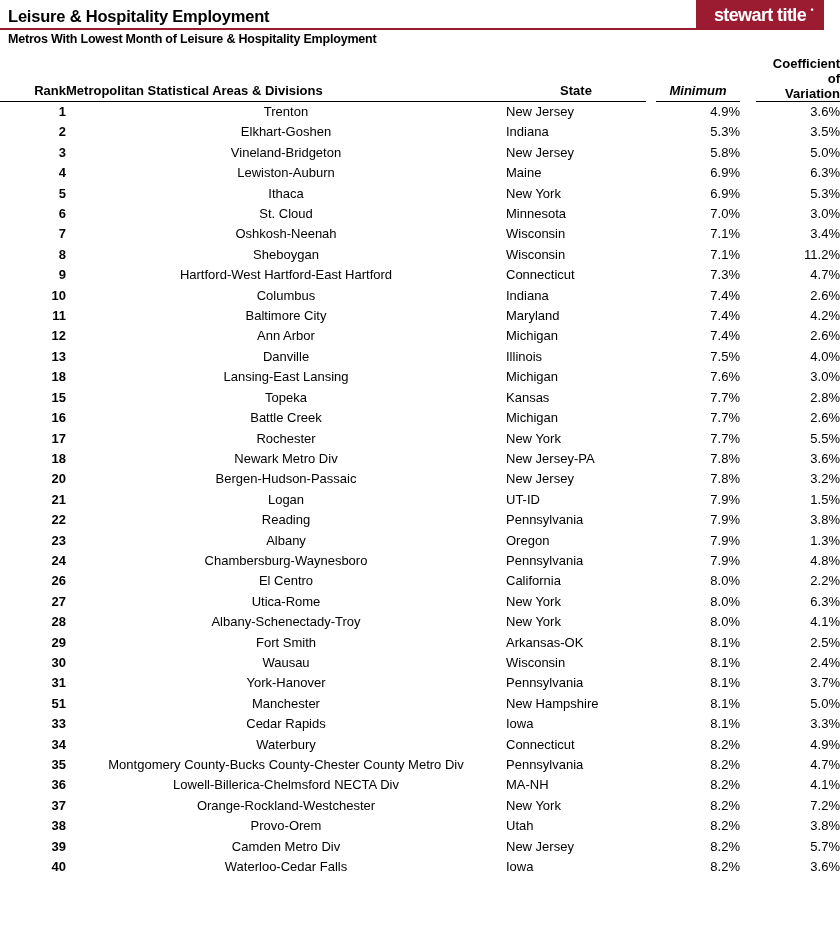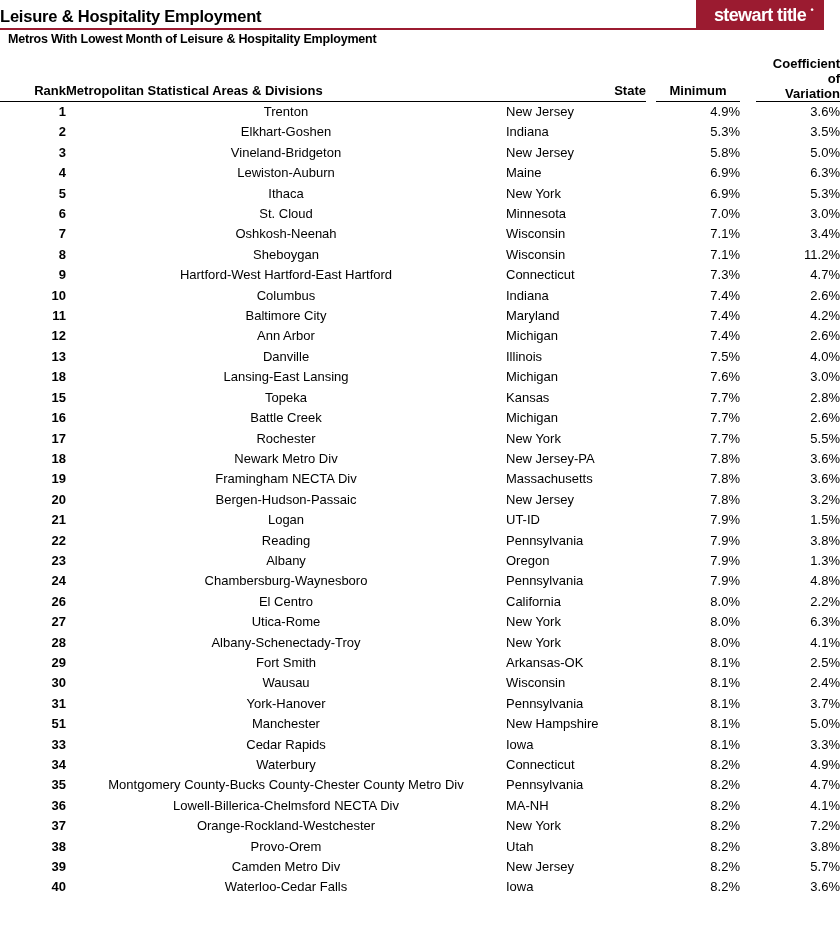--- a/index.html
+++ b/index.html
@@ -16,21 +16,21 @@
     overflow: hidden;
   }
 
   
   .header {
     position: relative;
     height: 48px;
   }
   .title {
     position: absolute;
-    left: 0;
+    left: 8px;
     top: 7px;
     font-size: 16.5px;
     font-weight: bold;
     letter-spacing: -0.2px;
     white-space: nowrap;
   }
   .title-rule {
     position: absolute;
     left: 0px;
     top: 28px;
@@ -113,22 +113,22 @@
   .col-rank      { width: 66px; }
   .col-msa       { width: 440px; }
   .col-state     { width: 140px; }
   .col-gap1      { width: 10px; }
   .col-min       { width: 84px; }
   .col-gap2      { width: 16px; }
   .col-cv        { width: 84px; }
 
   .th-rank   { text-align: right;  padding-right: 10px; }
   .th-msa    { text-align: left;   padding-left: 12px; }
-  .th-state  { text-align: right;   padding-left: 0px; }
-  .th-min    { text-align: center; }
+  .th-state  { text-align: center;   padding-left: 0px; }
+  .th-min    { text-align: center; font-style: italic; }
   .th-cv     { text-align: center; }
 
   .cv-stack {
     display: block;
     text-align: right;
     line-height: 15px;
   }
 
   .td-rank   { text-align: right;  padding-right: 10px; font-weight: bold; }
   .td-msa    { text-align: center;   padding-left: 12px; }
@@ -333,29 +333,20 @@
       <tr>
         <td class="td-rank">18</td>
         <td class="td-msa">Newark Metro Div</td>
         <td class="td-state">New Jersey-PA</td>
         <td></td>
         <td class="td-min">7.8%</td>
         <td></td>
         <td class="td-cv">3.6%</td>
       </tr>
       <tr>
-        <td class="td-rank">19</td>
-        <td class="td-msa">Framingham NECTA Div</td>
-        <td class="td-state">Massachusetts</td>
-        <td></td>
-        <td class="td-min">7.8%</td>
-        <td></td>
-        <td class="td-cv">3.6%</td>
-      </tr>
-      <tr>
         <td class="td-rank">20</td>
         <td class="td-msa">Bergen-Hudson-Passaic</td>
         <td class="td-state">New Jersey</td>
         <td></td>
         <td class="td-min">7.8%</td>
         <td></td>
         <td class="td-cv">3.2%</td>
       </tr>
       <tr>
         <td class="td-rank">21</td>

